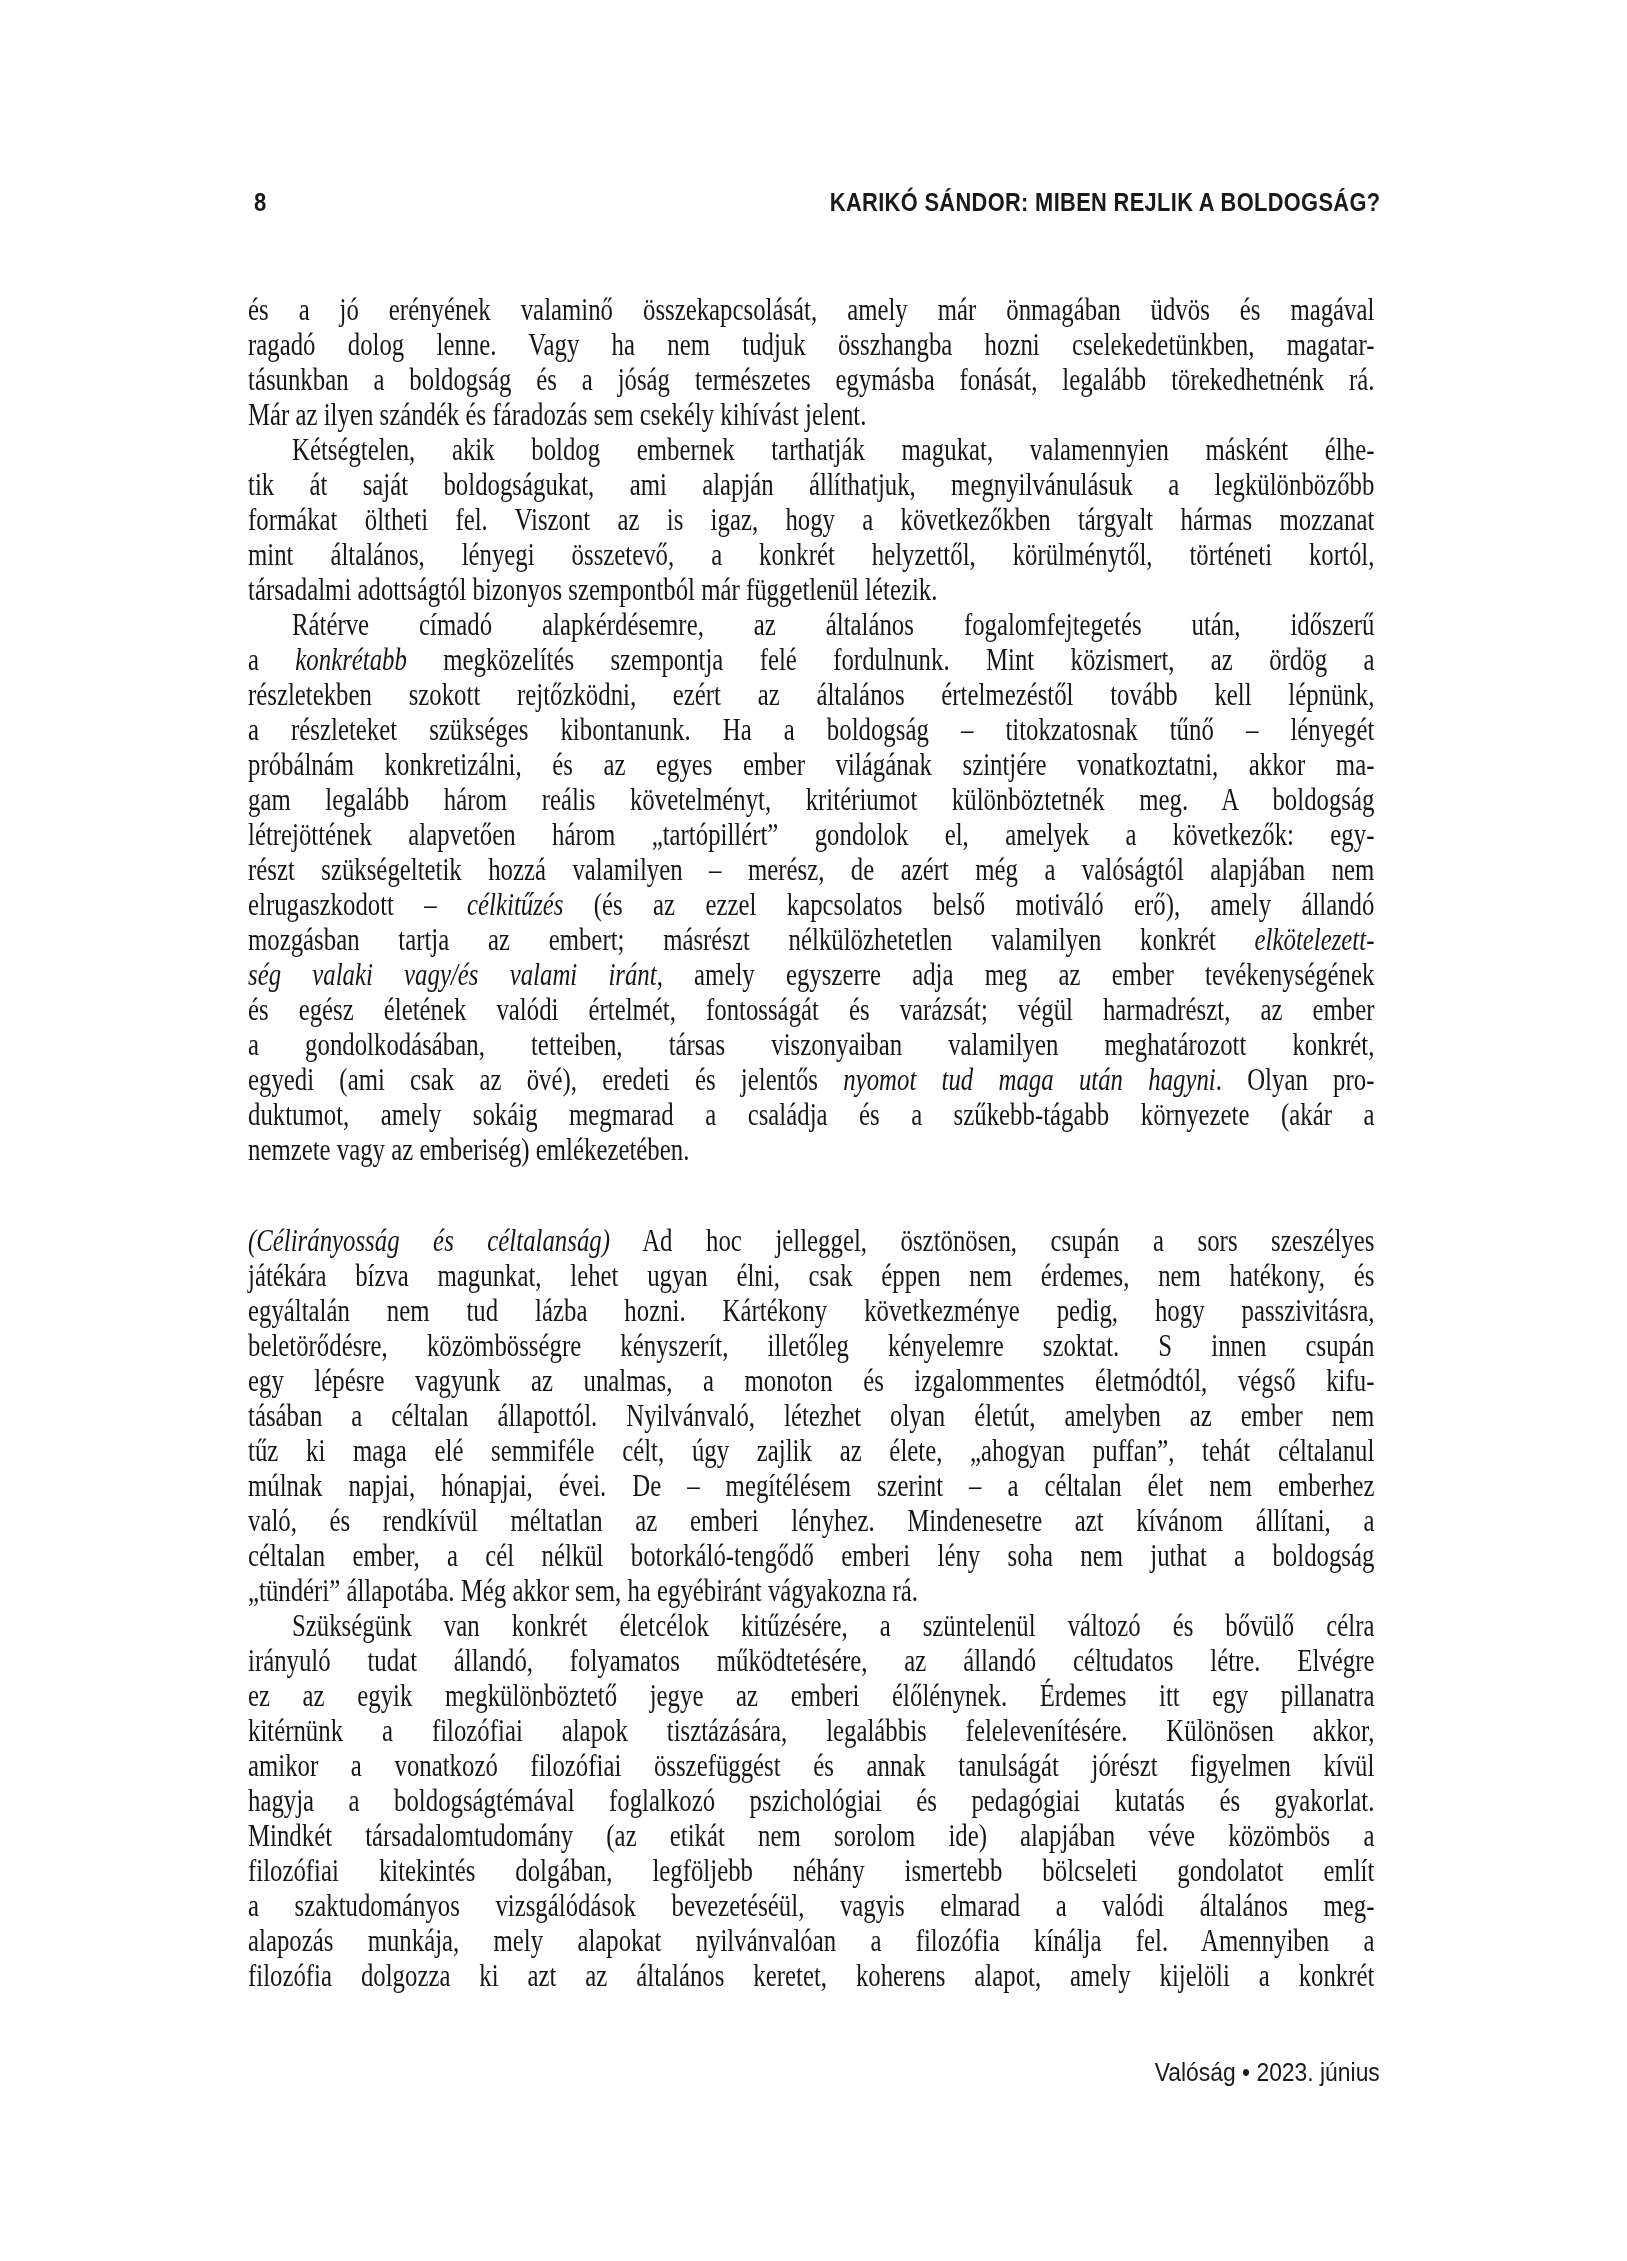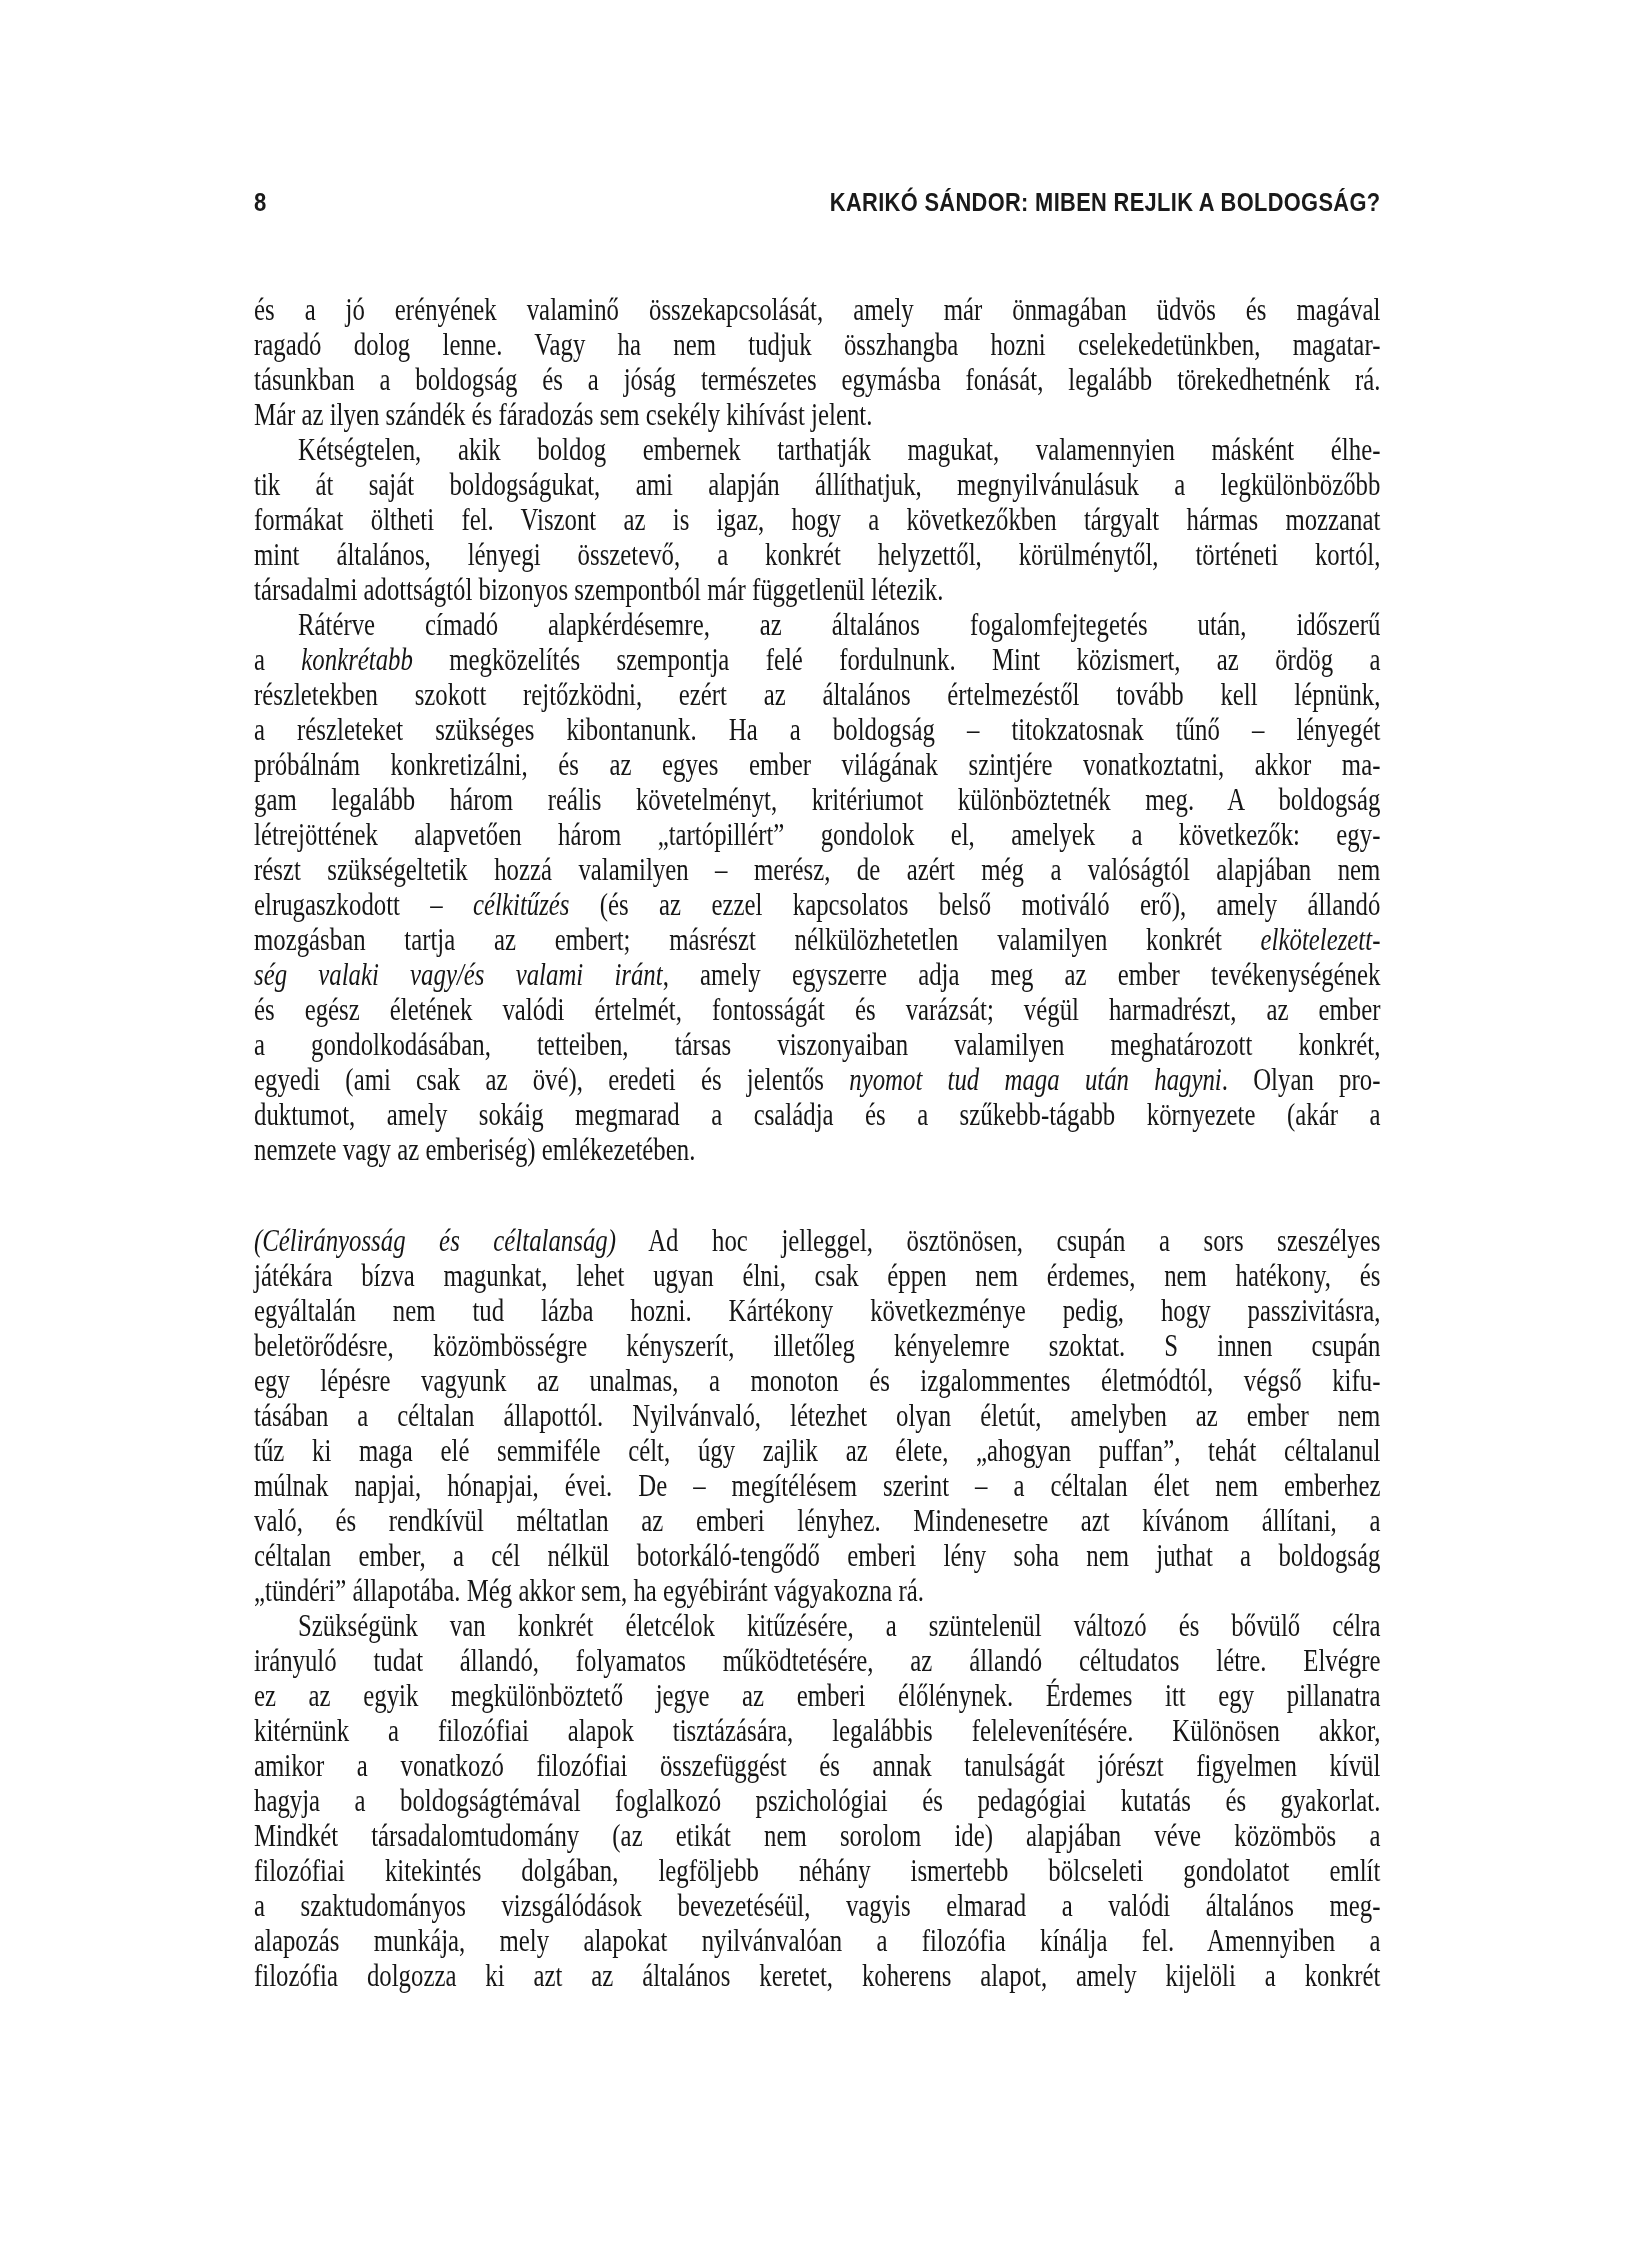--- a/index.html
+++ b/index.html
@@ -46,21 +46,21 @@
     top: 0;
     display: inline-block;
     white-space: nowrap;
     transform: scaleX(0.84);
     transform-origin: 100% 0;
     letter-spacing: 0.4px;
   }
   
   .text-column {
     position: absolute;
-    left: 254px;
+    left: 248px;
     top: 292px;
     width: 1126px;
   }
   .para { margin: 0; }
   .para.space-before { margin-top: 56px; }
   .line {
     height: 35px;
     line-height: 35px;
     font-size: 31px;
     width: 1408px;               
@@ -155,15 +155,18 @@
         <div class="line"><span>amikor a vonatkozó filozófiai összefüggést és annak tanulságát jórészt figyelmen kívül</span></div>
         <div class="line"><span>hagyja a boldogságtémával foglalkozó pszichológiai és pedagógiai kutatás és gyakorlat.</span></div>
         <div class="line"><span>Mindkét társadalomtudomány (az etikát nem sorolom ide) alapjában véve közömbös a</span></div>
         <div class="line"><span>filozófiai kitekintés dolgában, legföljebb néhány ismertebb bölcseleti gondolatot említ</span></div>
         <div class="line"><span>a szaktudományos vizsgálódások bevezetéséül, vagyis elmarad a valódi általános meg-</span></div>
         <div class="line"><span>alapozás munkája, mely alapokat nyilvánvalóan a filozófia kínálja fel. Amennyiben a</span></div>
         <div class="line"><span>filozófia dolgozza ki azt az általános keretet, koherens alapot, amely kijelöli a konkrét</span></div>
       </div>
     </div>
 
+  <div class="footer">
+    <span class="footer-text">Valóság • 2023. június</span>
+  </div>
 
 </div>
 
 
 </body></html>

